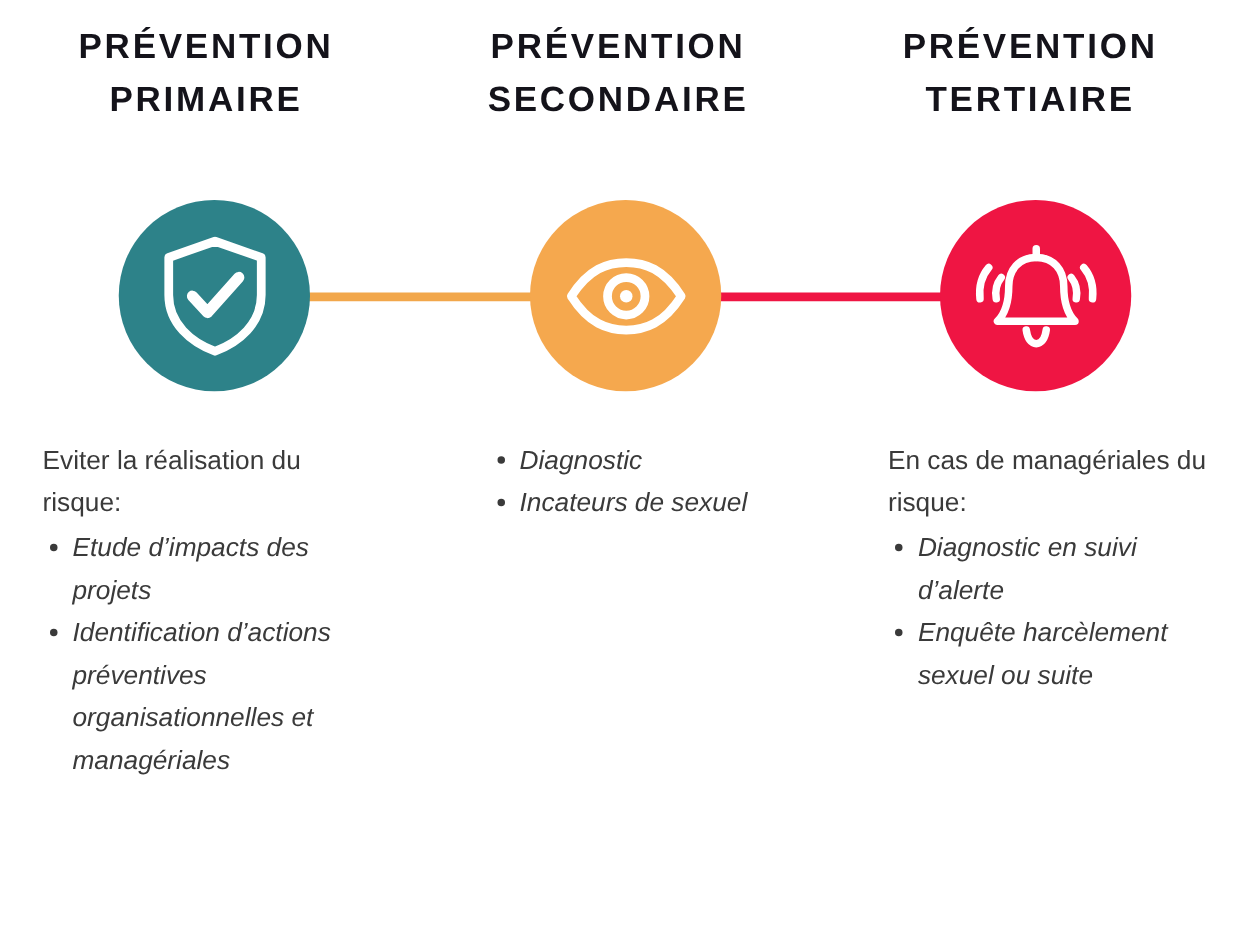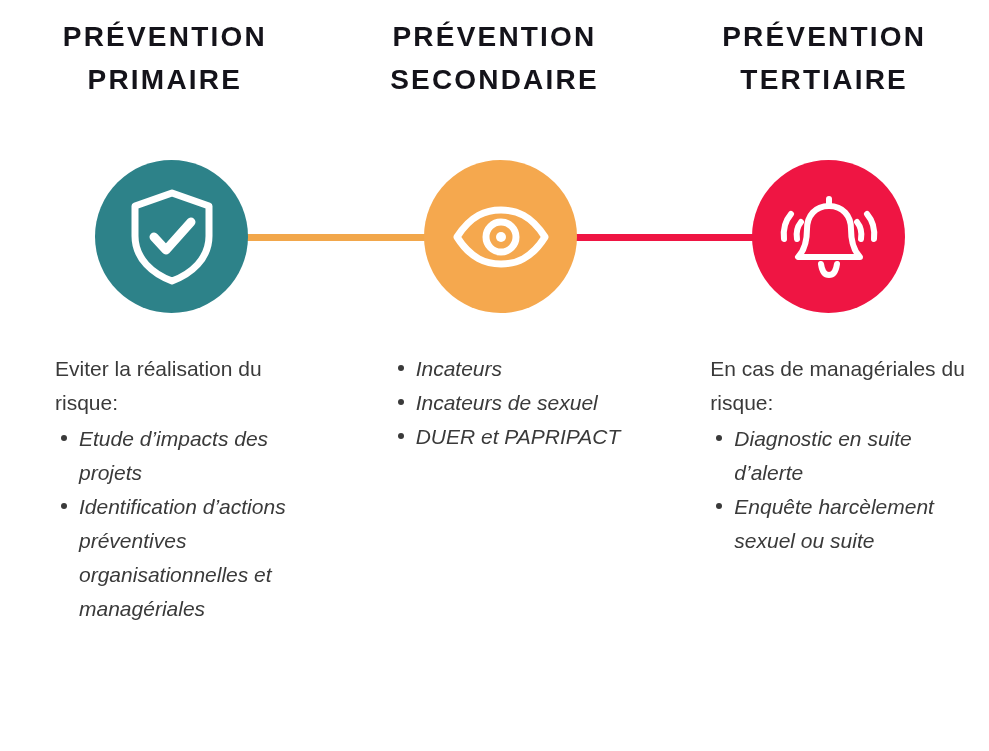--- a/index.html
+++ b/index.html
@@ -86,21 +86,21 @@
     top: 352px;
     left: 0;
     width: 989px;
     display: flex;
   }
   .col {
     width: 329.66px;
     box-sizing: border-box;
     padding-right: 24px;
   }
-  .col-1 { padding-left: 55px; }
+  .col-1 { padding-left: 34px; }
   .col-2 { padding-left: 62px; }
   .col-3 { padding-left: 51px; }
 
   .intro {
     font-size: 21px;
     line-height: 1.62;
     color: #3a3a3a;
     margin: 0 0 2px 0;
     font-weight: normal;
   }
@@ -193,28 +193,27 @@
     <div class="col col-1">
       <p class="intro">Eviter la réalisation du risque:</p>
       <ul class="bullets">
         <li>Etude d’impacts des projets</li>
         <li>Identification d’actions préventives organisationnelles et managériales</li>
       </ul>
     </div>
 
     <div class="col col-2">
       <ul class="bullets">
-        <li>Incateurs</li>
+        <li>Diagnostic</li>
         <li>Incateurs de sexuel</li>
-        <li>DUER et PAPRIPACT</li>
       </ul>
     </div>
 
     <div class="col col-3">
       <p class="intro">En cas de managériales du risque:</p>
       <ul class="bullets">
-        <li>Diagnostic en suite d’alerte</li>
+        <li>Diagnostic en suivi d’alerte</li>
         <li>Enquête harcèlement sexuel ou suite</li>
       </ul>
     </div>
   </div>
 
 </div>
 
 </body></html>

